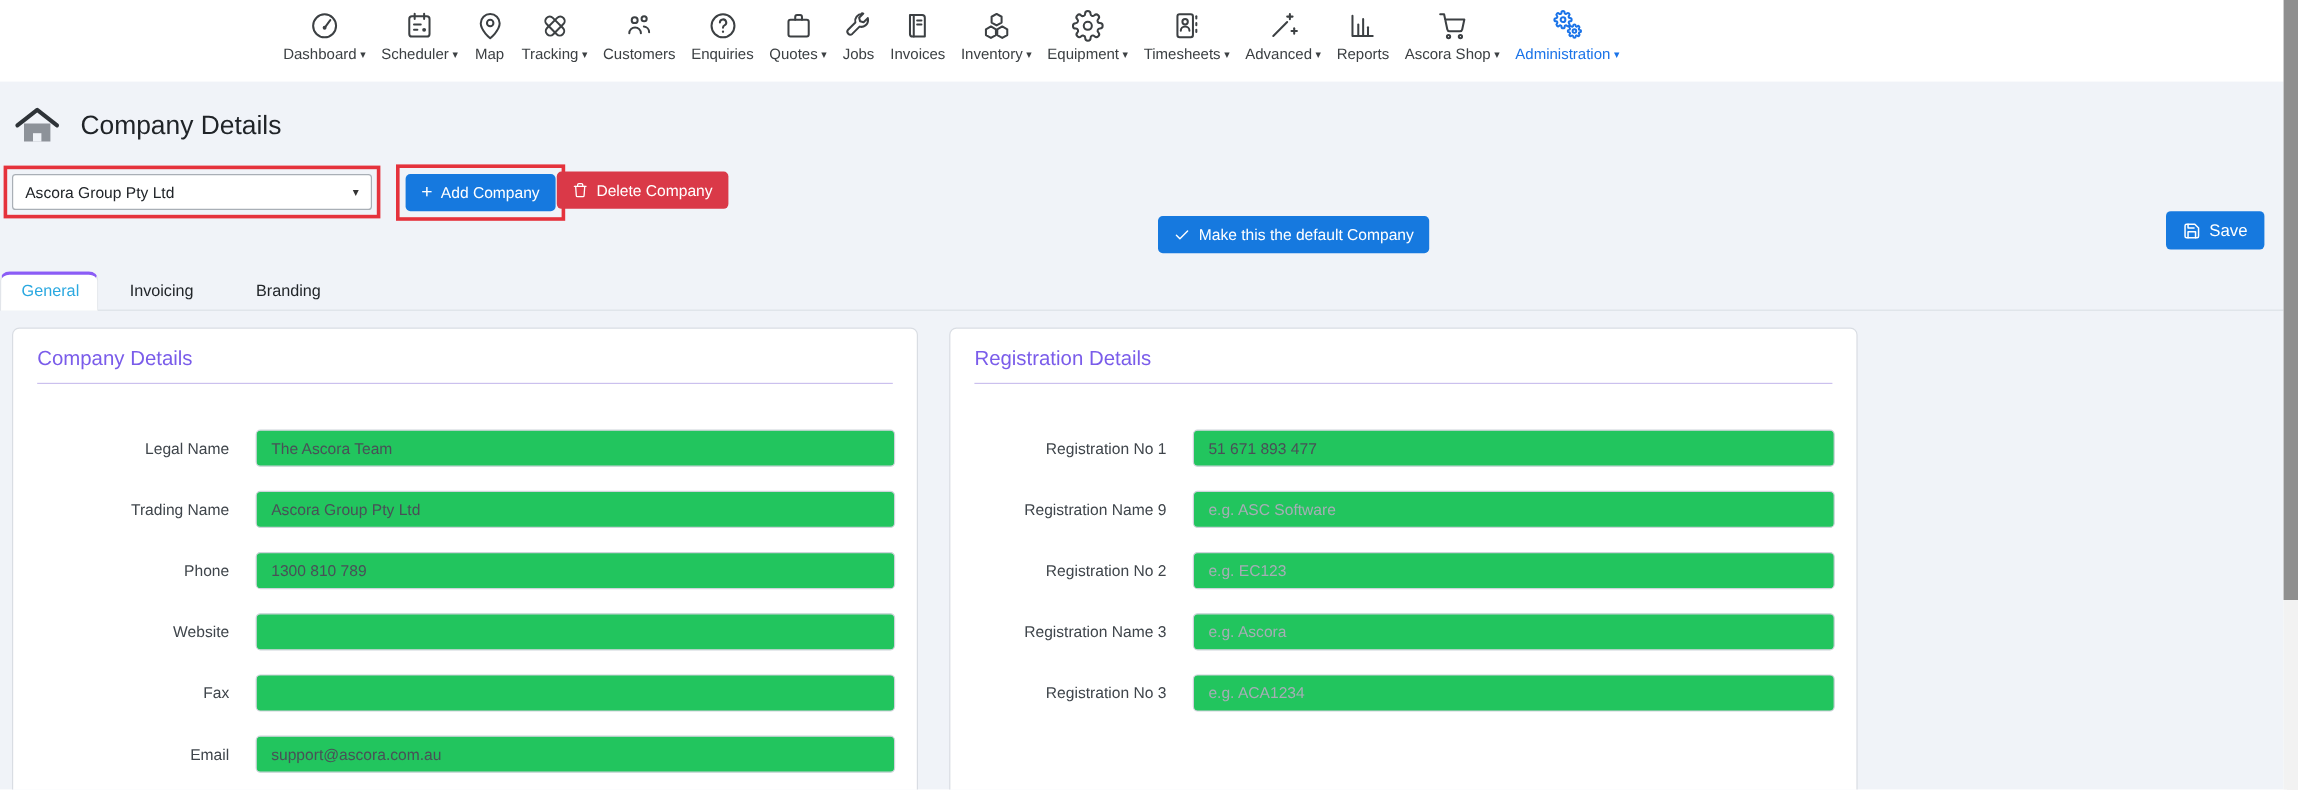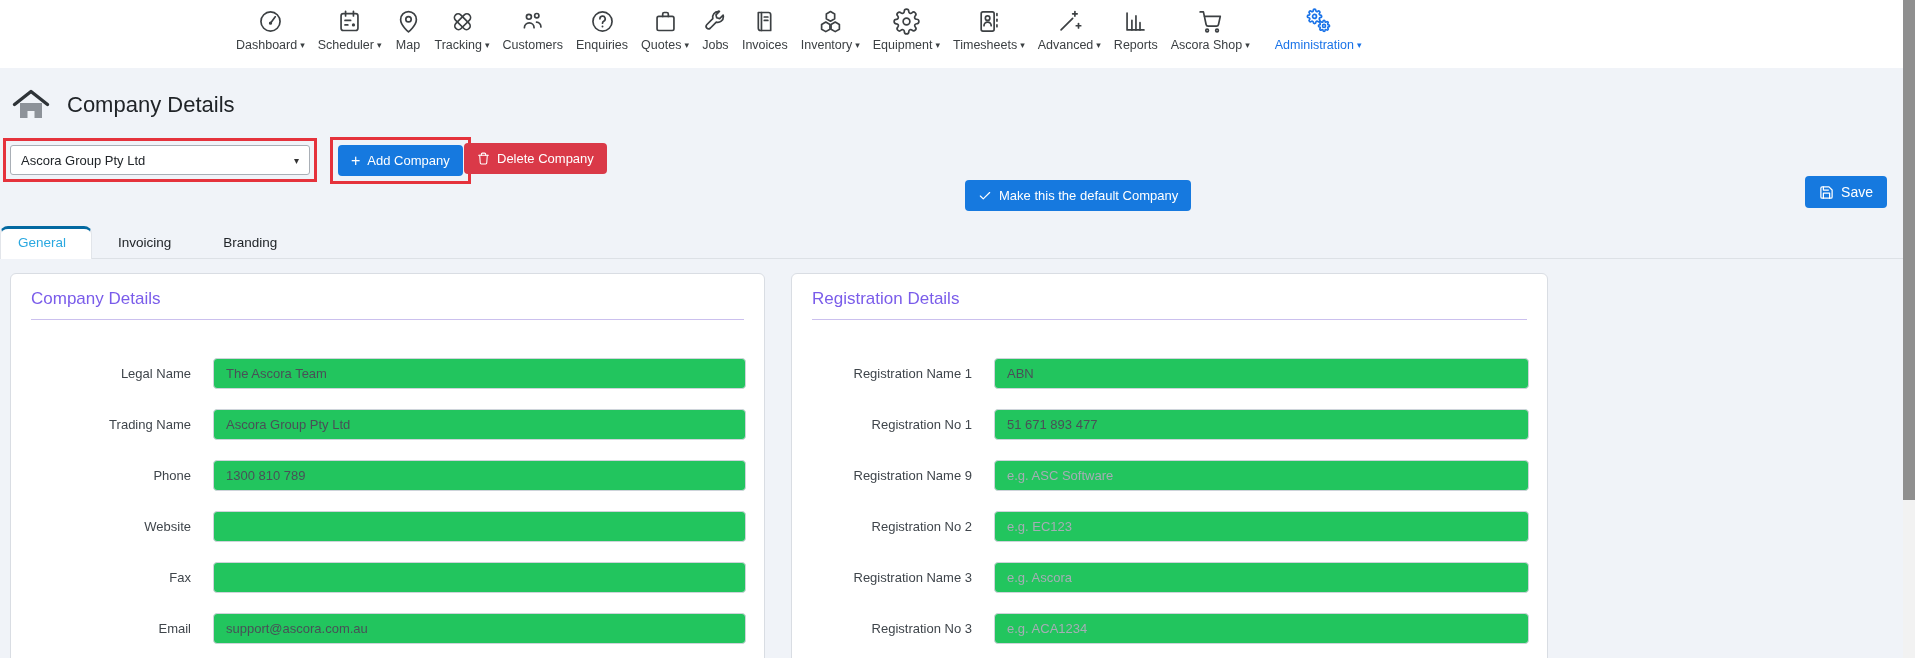--- a/index.html
+++ b/index.html
@@ -9,21 +9,21 @@
 
   
   .topnav { height:68px; background:#ffffff; display:flex; align-items:flex-start;
             padding:8px 0 0 234px; gap:9px; }
   .nav-item { display:flex; flex-direction:column; align-items:center; gap:3px;
               color:#3c4043; cursor:pointer; white-space:nowrap; padding:0 2px; }
   .nav-item svg { width:27px; height:27px; stroke:currentColor; fill:none;
                   stroke-width:1.5; stroke-linecap:round; stroke-linejoin:round; }
   .nav-item .nlabel { font-size:12.5px; line-height:14px; }
   .nav-item .caret { font-size:9px; margin-left:3px; position:relative; top:-1px; }
-  .nav-item.active { color:#1a73e8;margin-left:12px; }
+  .nav-item.active { color:#1a73e8; }
 
   
   .page { background:#f0f3f8; height:590px; position:relative; }
 
   .hdr { position:relative; height:157px; }
   .title-row { position:absolute; left:12px; top:20px; display:flex; align-items:center; gap:17px; }
   .page-title { font-size:22px; color:#202428; font-weight:500; }
 
   .hl-box { border:3px solid #e5323c; background:transparent; }
   .selector-wrap { position:absolute; left:3px; top:70px; padding:4px; }
@@ -42,21 +42,21 @@
   .plus-glyph { font-size:16px; line-height:13px; font-weight:400; }
   .delete-btn { position:absolute; left:464px; top:75px; }
   .default-btn { position:absolute; left:965px; top:112px; }
   .save-btn { position:absolute; right:16px; top:108px; font-size:14px; padding:8px 14px;margin-left:44px; }
 
   
   .tabbar { display:flex; align-items:flex-end; height:34px; border-bottom:1px solid #dde1e6;
             padding-left:0; }
   .tab { font-size:13.5px; color:#212529; padding:8px 26px; cursor:pointer; }
   .tab.active { background:#fff; color:#2aa8e0; border:1px solid #e2e5ea; border-bottom:none;
-                border-top:3px solid #0369a1; border-radius:8px 8px 0 0; padding:6px 25px 9px 17px;
+                border-top:3px solid #8b5cf6; border-radius:8px 8px 0 0; padding:6px 15px 9px 17px;
                 margin-bottom:-1px; }
 
   
   .panels { display:flex; gap:26px; padding:14px 10px 0 10px; align-items:flex-start; }
   .panel { background:#fff; border:1px solid #d9dde3; border-radius:6px; min-height:430px; }
   .panel.left  { width:755px; }
   .panel.right { width:757px; }
   .panel-head { margin:0 20px; padding:15px 0 10px 0; border-bottom:1px solid #cbc0ee;
                 color:#7a5cea; font-size:17px; }
   .fields { padding:38px 18px 26px 0; }
@@ -324,24 +324,20 @@
             <label>Email</label>
             <input type="text" value="support@ascora.com.au" style="">
           </div>
         </div>
       </div>
 
       <div class="panel right">
         <div class="panel-head">Registration Details</div>
         <div class="fields">
           <div class="frow">
-            <label>Registration Name 1</label>
-            <input type="text" value="ABN" style="">
-          </div>
-          <div class="frow">
             <label>Registration No 1</label>
             <input type="text" value="51 671 893 477" style="">
           </div>
           <div class="frow">
             <label>Registration Name 9</label>
             <input type="text" placeholder="e.g. ASC Software" style="">
           </div>
           <div class="frow">
             <label>Registration No 2</label>
             <input type="text" placeholder="e.g. EC123" style="">

